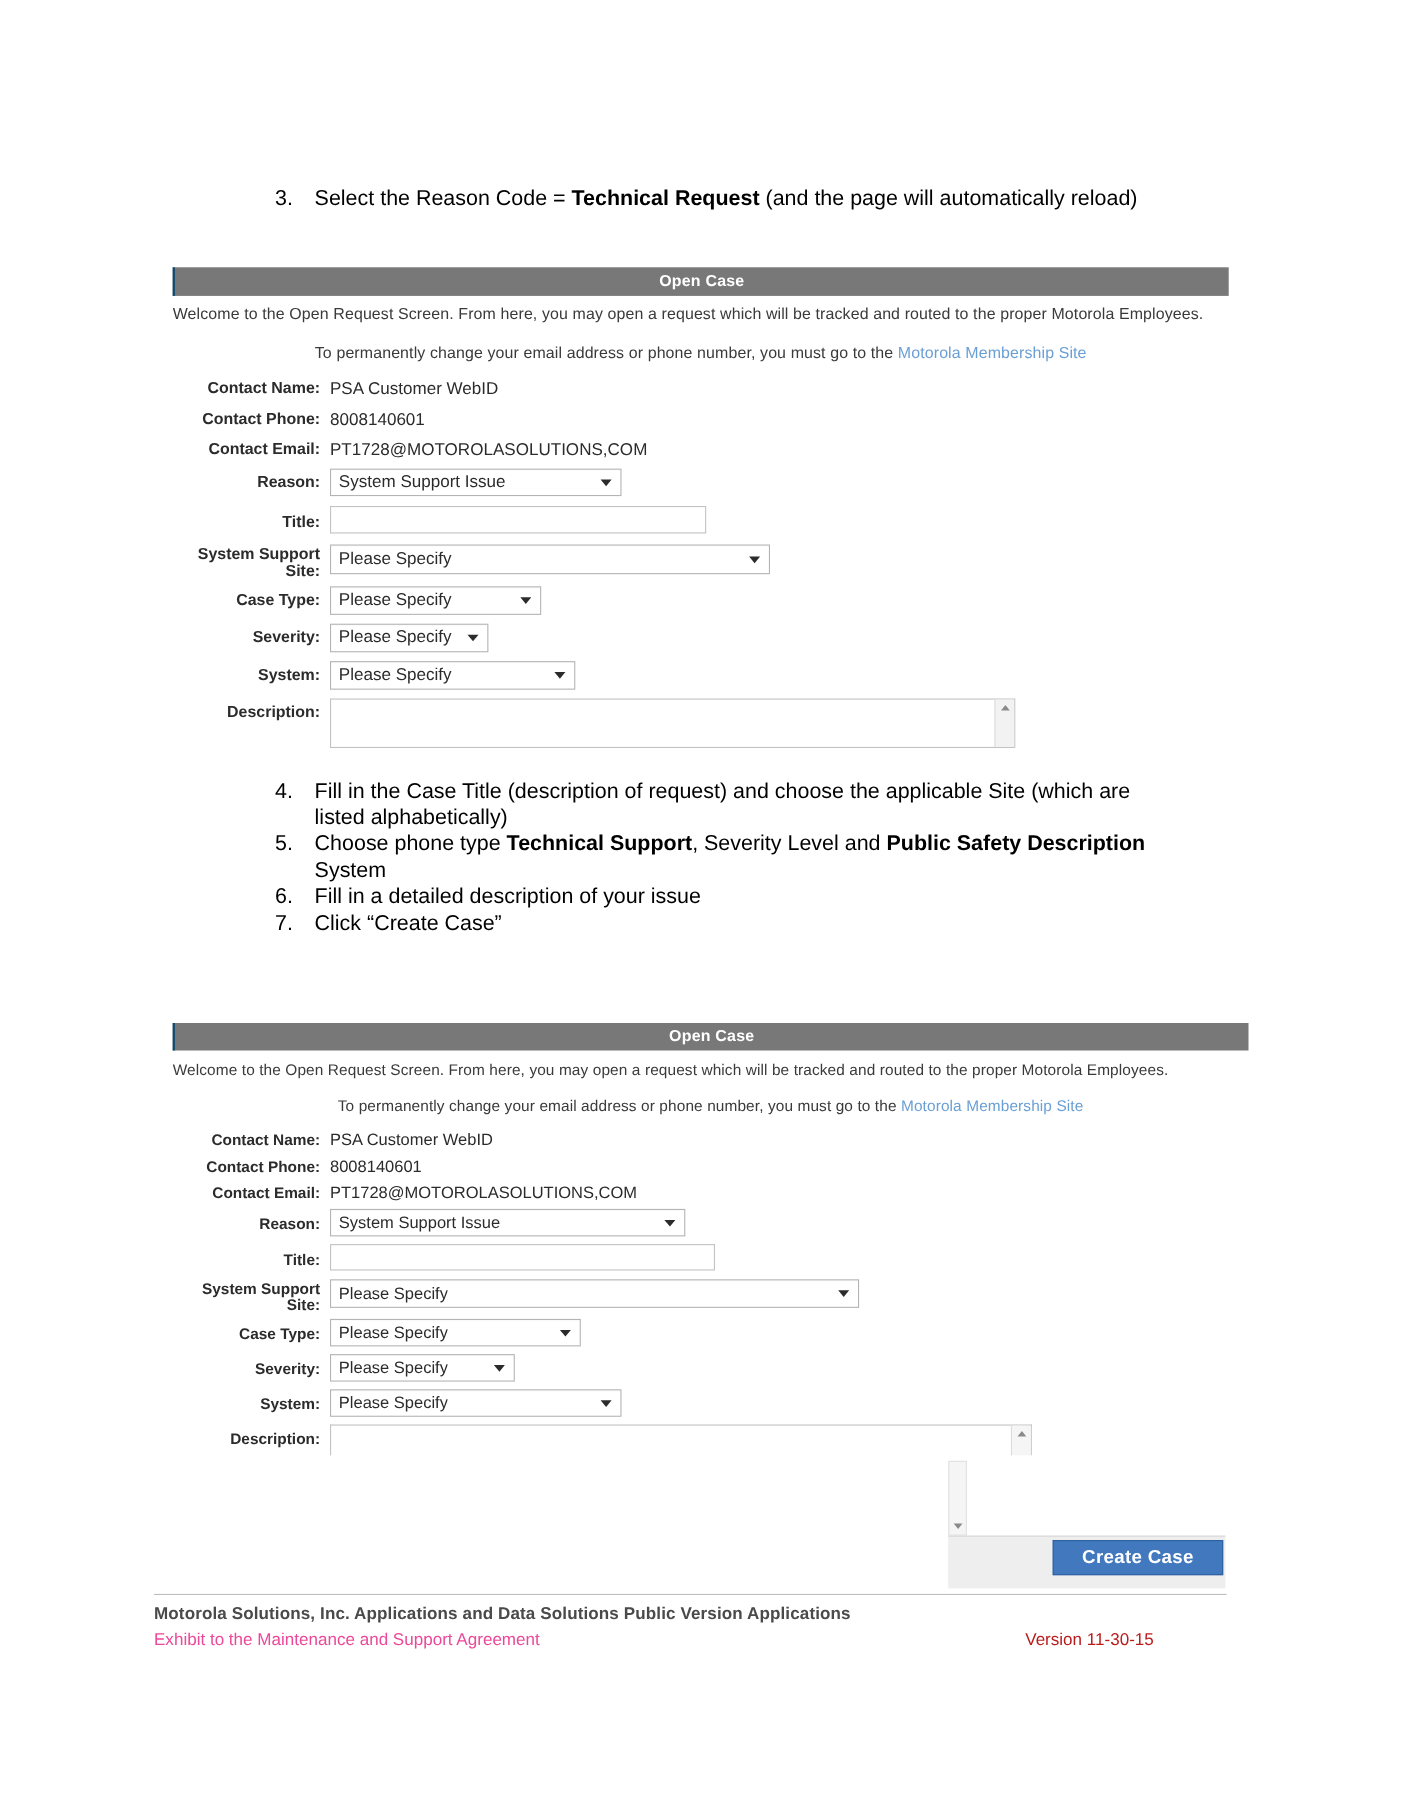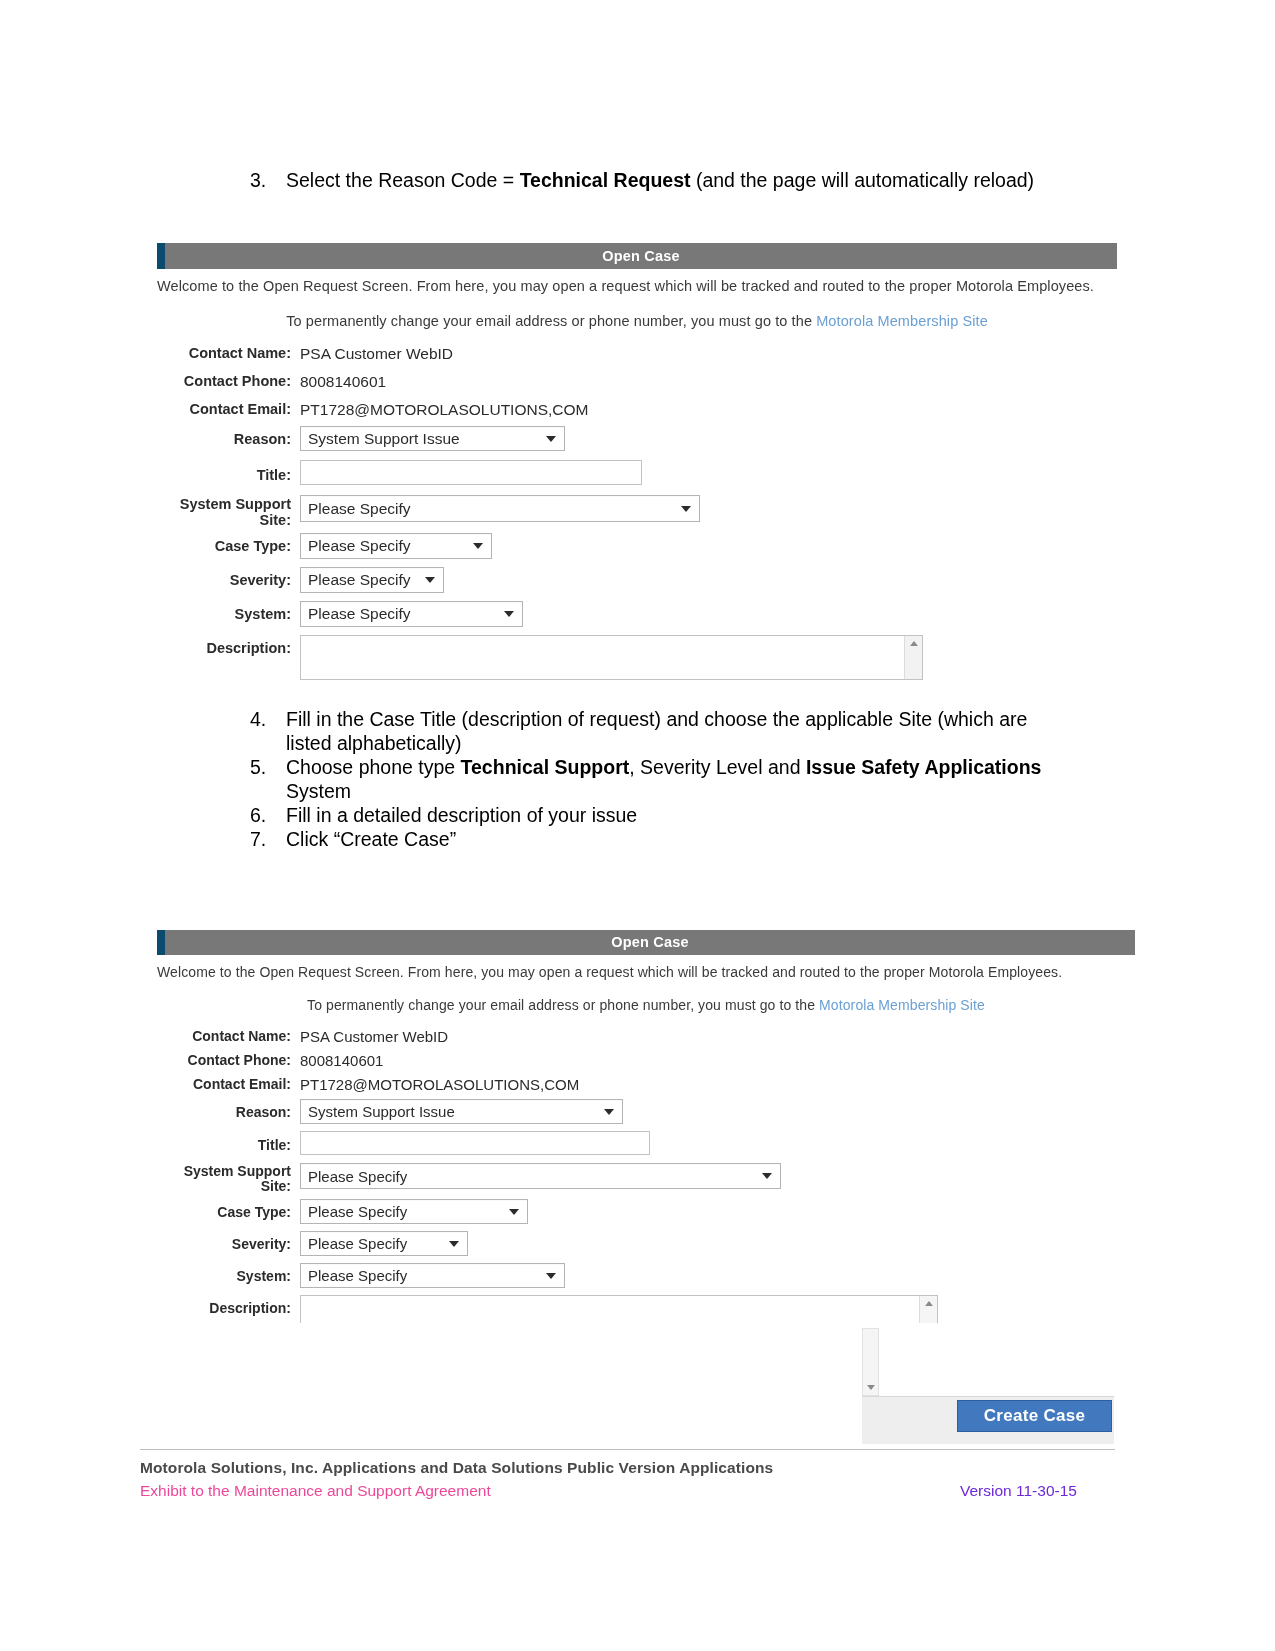--- a/index.html
+++ b/index.html
@@ -46,21 +46,21 @@
     position: absolute;
     background: #ffffff;
   }
   .panel-header {
     background: #787878;
     color: #ffffff;
     text-align: center;
     font-weight: bold;
     font-size: 14.5px;
     letter-spacing: .2px;
-    border-left: 8px solid #0c4a6e;
+    border-left: 2px solid #0c4a6e;
     box-sizing: border-box;
   }
   .panel-body {
     font-size: 14.5px;
     color: #2b2b2b;
   }
   .welcome {
     color: #3a3a3a;
     line-height: 17px;
     letter-spacing: .1px;
@@ -202,22 +202,21 @@
     letter-spacing: .1px;
   }
   .footer-line2 {
     position: absolute;
     font-size: 15.5px;
     color: #ec4899;
   }
   .footer-version {
     position: absolute;
     font-size: 15.5px;
-    color: #6d28d9;
-    margin-left: 28px;
+    color: #b91c1c;
   }
 </style>
 </head>
 <body>
 
 <ul class="instr-list" style="left:250px; top:168px; width:820px;">
   <li class="instr-item">
     <span class="instr-num">3.</span>
     <span class="instr-text">
       <span>Select the Reason Code = </span><span class="b">Technical Request</span><span> (and the page will automatically reload)</span>
@@ -314,21 +313,21 @@
 <ul class="instr-list" style="left:250px; top:707px; width:810px;">
   <li class="instr-item">
     <span class="instr-num">4.</span>
     <span class="instr-text">
       <span>Fill in the Case Title (description of request) and choose the applicable Site (which are listed alphabetically)</span>
     </span>
   </li>
   <li class="instr-item">
     <span class="instr-num">5.</span>
     <span class="instr-text">
-      <span>Choose phone type </span><span class="b">Technical Support</span><span>, Severity Level and </span><span class="b">Issue Safety Applications</span><span> System</span>
+      <span>Choose phone type </span><span class="b">Technical Support</span><span>, Severity Level and </span><span class="b">Public Safety Description</span><span> System</span>
     </span>
   </li>
   <li class="instr-item">
     <span class="instr-num">6.</span>
     <span class="instr-text">
       <span>Fill in a detailed description of your issue</span>
     </span>
   </li>
   <li class="instr-item">
     <span class="instr-num">7.</span>

